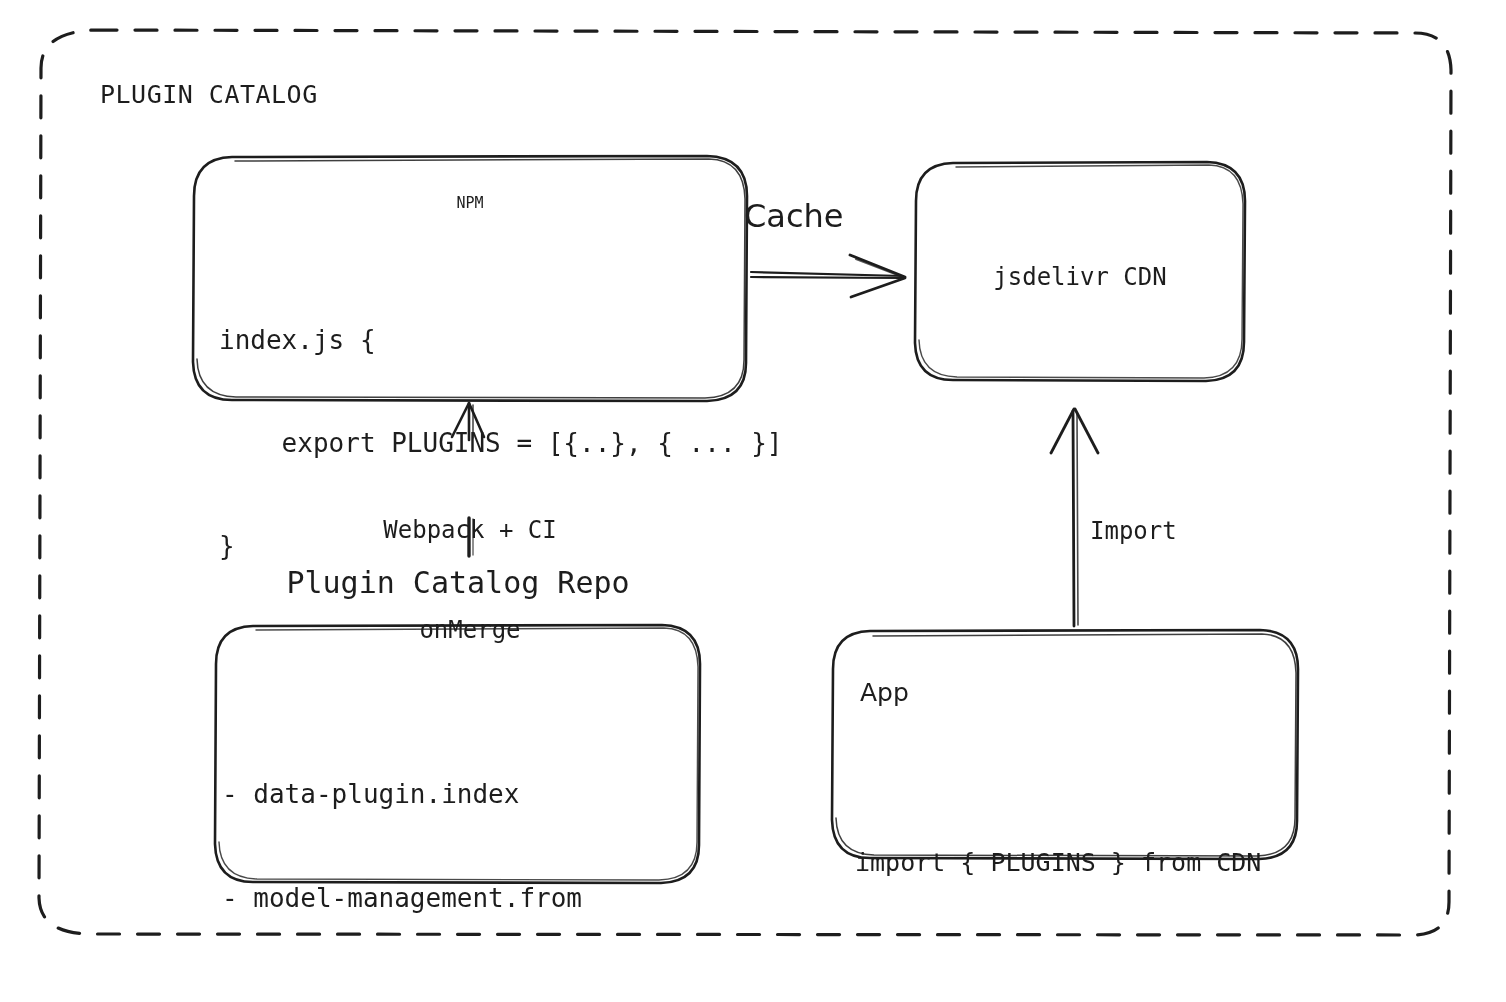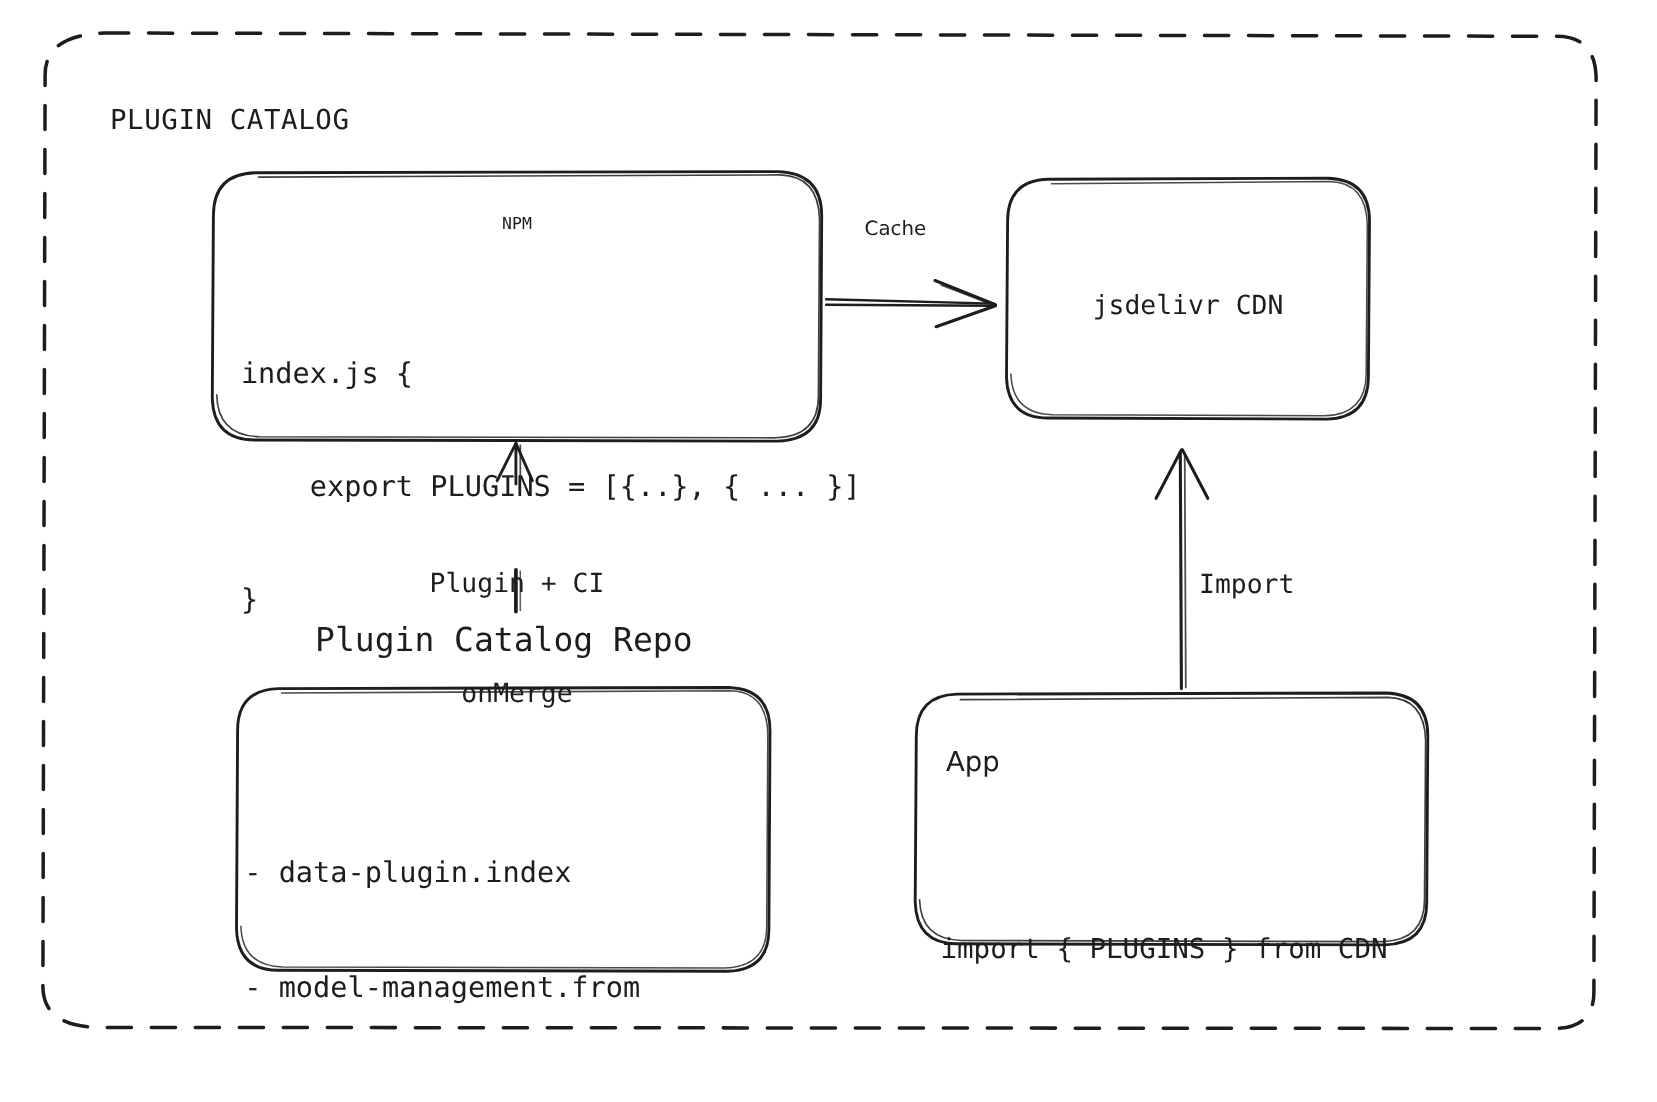--- a/index.html
+++ b/index.html
@@ -38,28 +38,28 @@
   }
   .ctr {
     text-align: center;
   }
   .hit {
     position: absolute;
     background: transparent;
   }
 
   
-  #catalog-title   { left: 100px;  top: 96px;  font-size: 25px; letter-spacing: 0.5px; }
+  #catalog-title   { left: 100px;  top: 82px;  font-size: 25px; letter-spacing: 0.5px; }
 
   #npm-title       { left: 193px;  top: 196px; width: 554px; font-size: 15px; }
   #npm-code        { left: 219px;  top: 254px; font-size: 26px; line-height: 1.32; }
 
   #cdn-title       { left: 915px;  top: 265px; width: 330px; font-size: 24px; }
 
-  #cache-label     { left: 786px;  top: 200px; font-size: 18px; }
+  #cache-label     { left: 744px;  top: 200px; font-size: 32px; }
   #import-label    { left: 1090px; top: 519px; font-size: 24px; }
 
   #webpack-label   { left: 320px;  top: 448px; width: 300px; font-size: 24px; line-height: 1.38; }
 
   #repo-title      { left: 238px;  top: 568px; width: 440px; font-size: 30px; }
   #repo-list       { left: 222px;  top: 708px; font-size: 26px; line-height: 1.33; }
 
   #app-title       { left: 860px;  top: 680px; font-size: 25px; }
   #app-code        { left: 855px;  top: 737px; font-size: 25px; line-height: 2.02; }
 </style>
@@ -121,21 +121,21 @@
     <div>}</div>
   </div>
   <div class="hit" style="left:193px;top:156px;width:554px;height:245px;"></div>
 
   <div class="txt mono ctr" id="cdn-title">jsdelivr CDN</div>
   <div class="hit" style="left:915px;top:162px;width:330px;height:219px;"></div>
 
   <div class="txt sans" id="cache-label">Cache</div>
 
   <div class="txt mono ctr" id="webpack-label">
-    <div>Plugin + CI</div>
+    <div>Webpack + CI</div>
     <div>onMerge</div>
   </div>
 
   <div class="txt mono" id="import-label">Import</div>
 
   <div class="txt mono ctr" id="repo-title">Plugin Catalog Repo</div>
   <div class="txt mono" id="repo-list">
     <div>- data-plugin.index</div>
     <div>- model-management.from</div>
     <div> ...</div>

